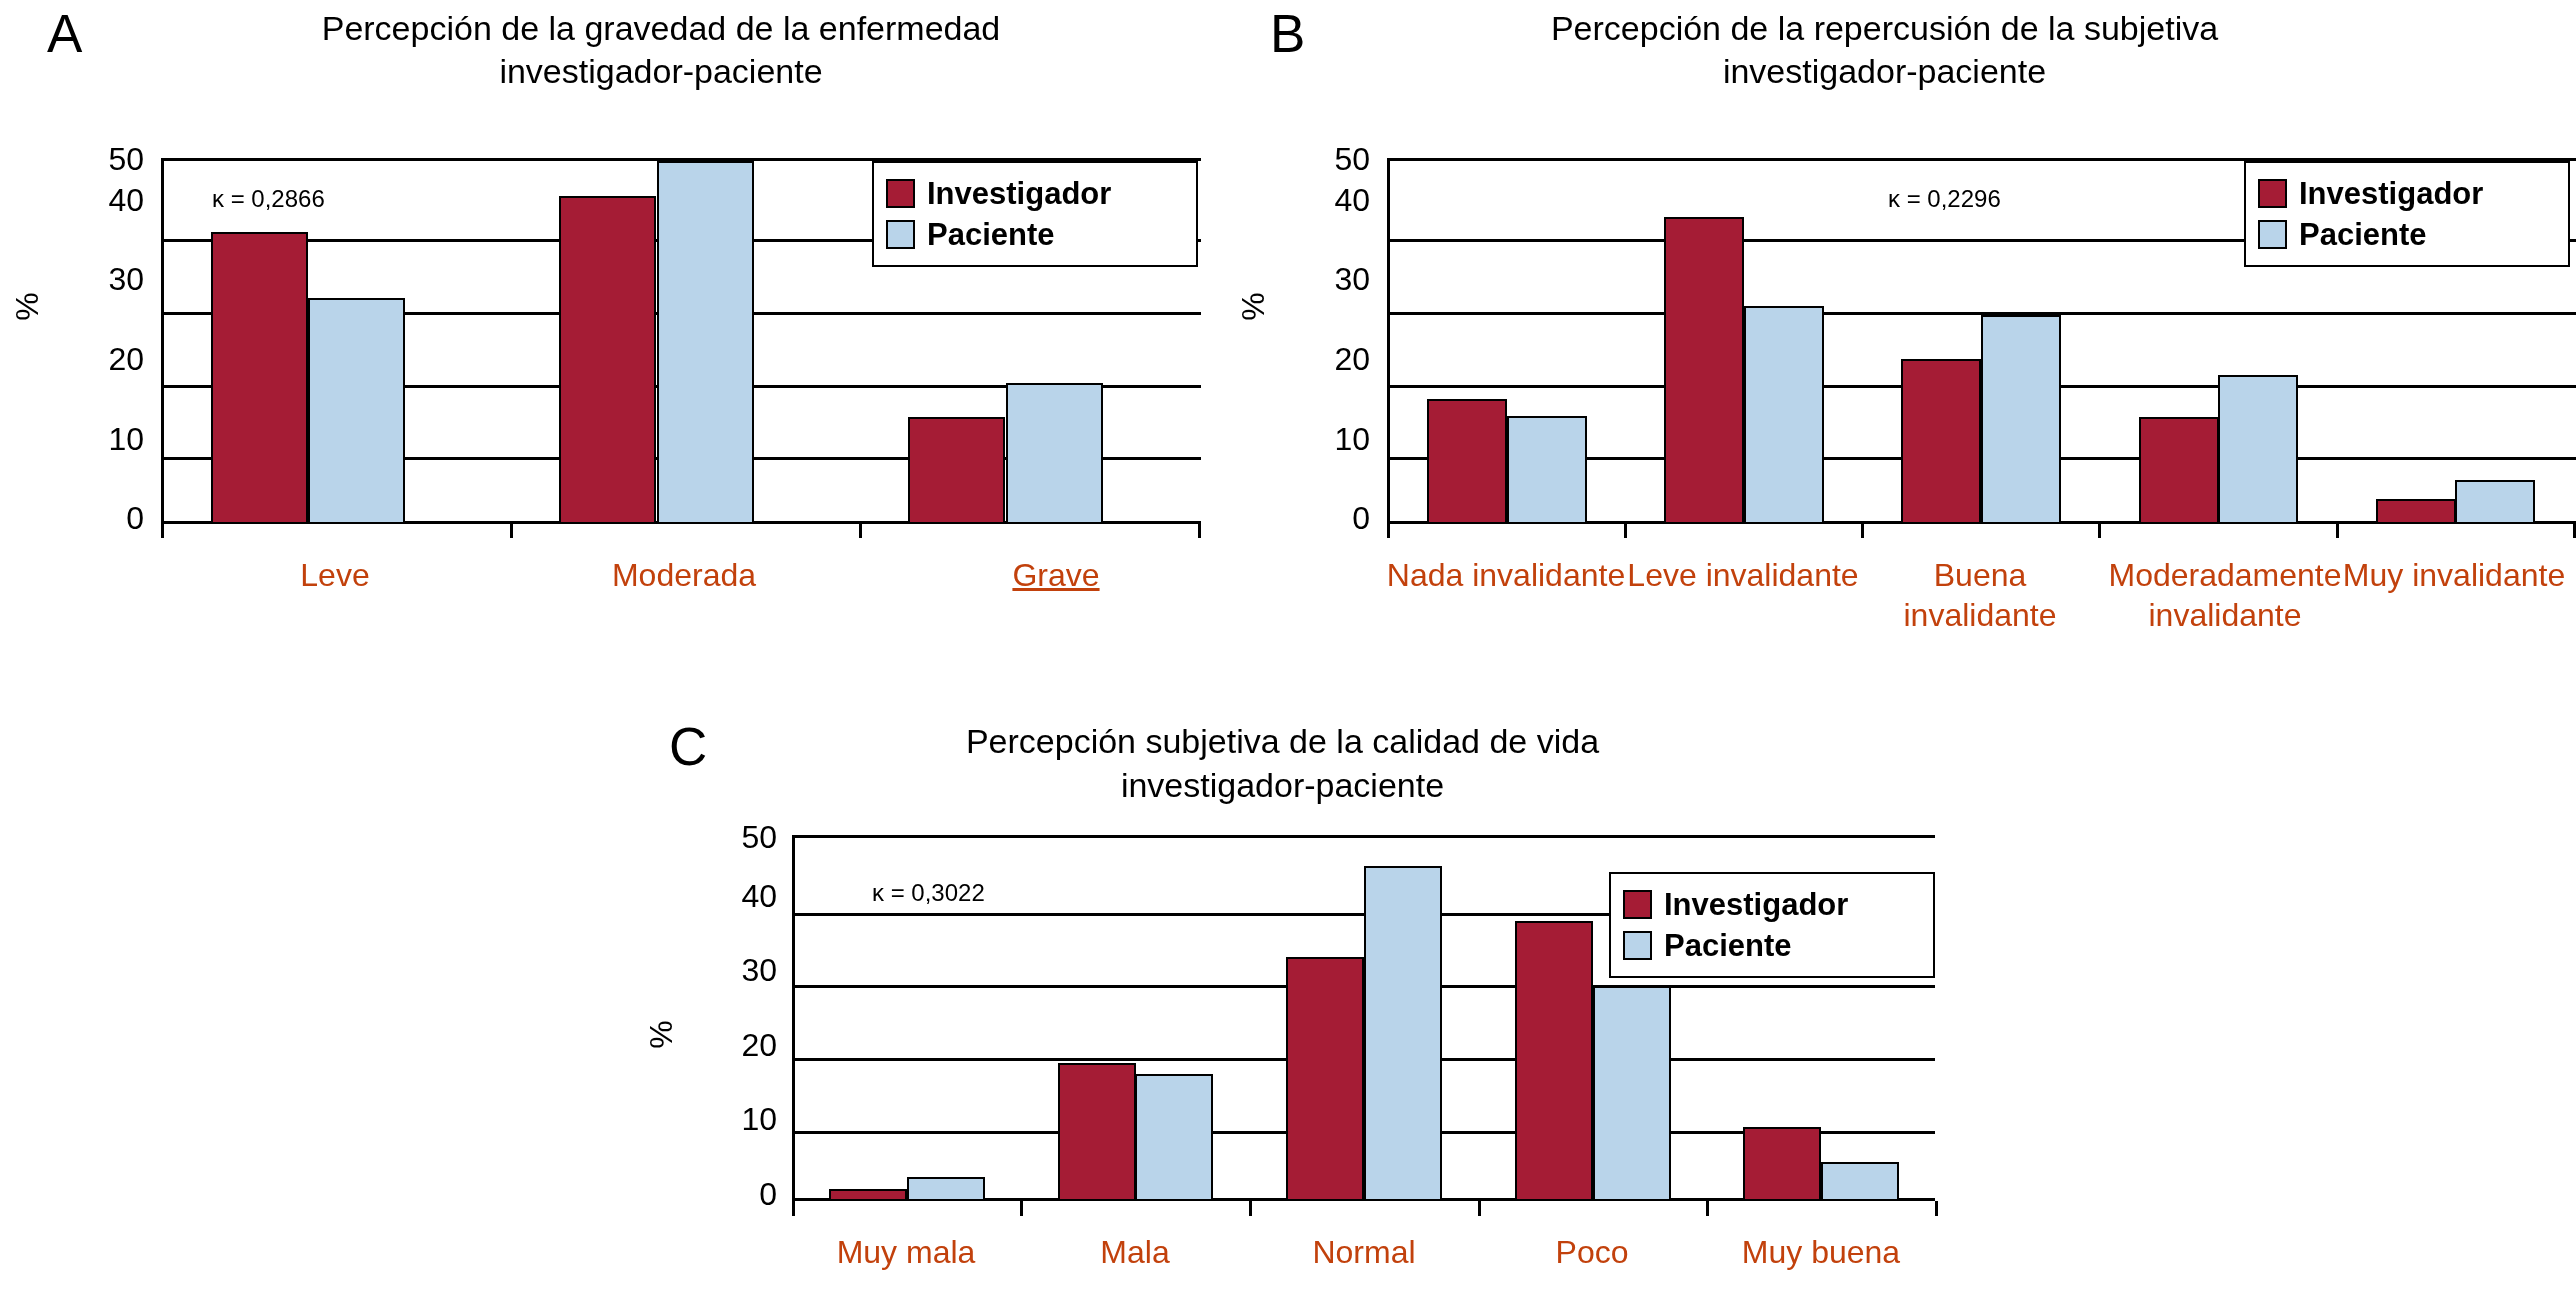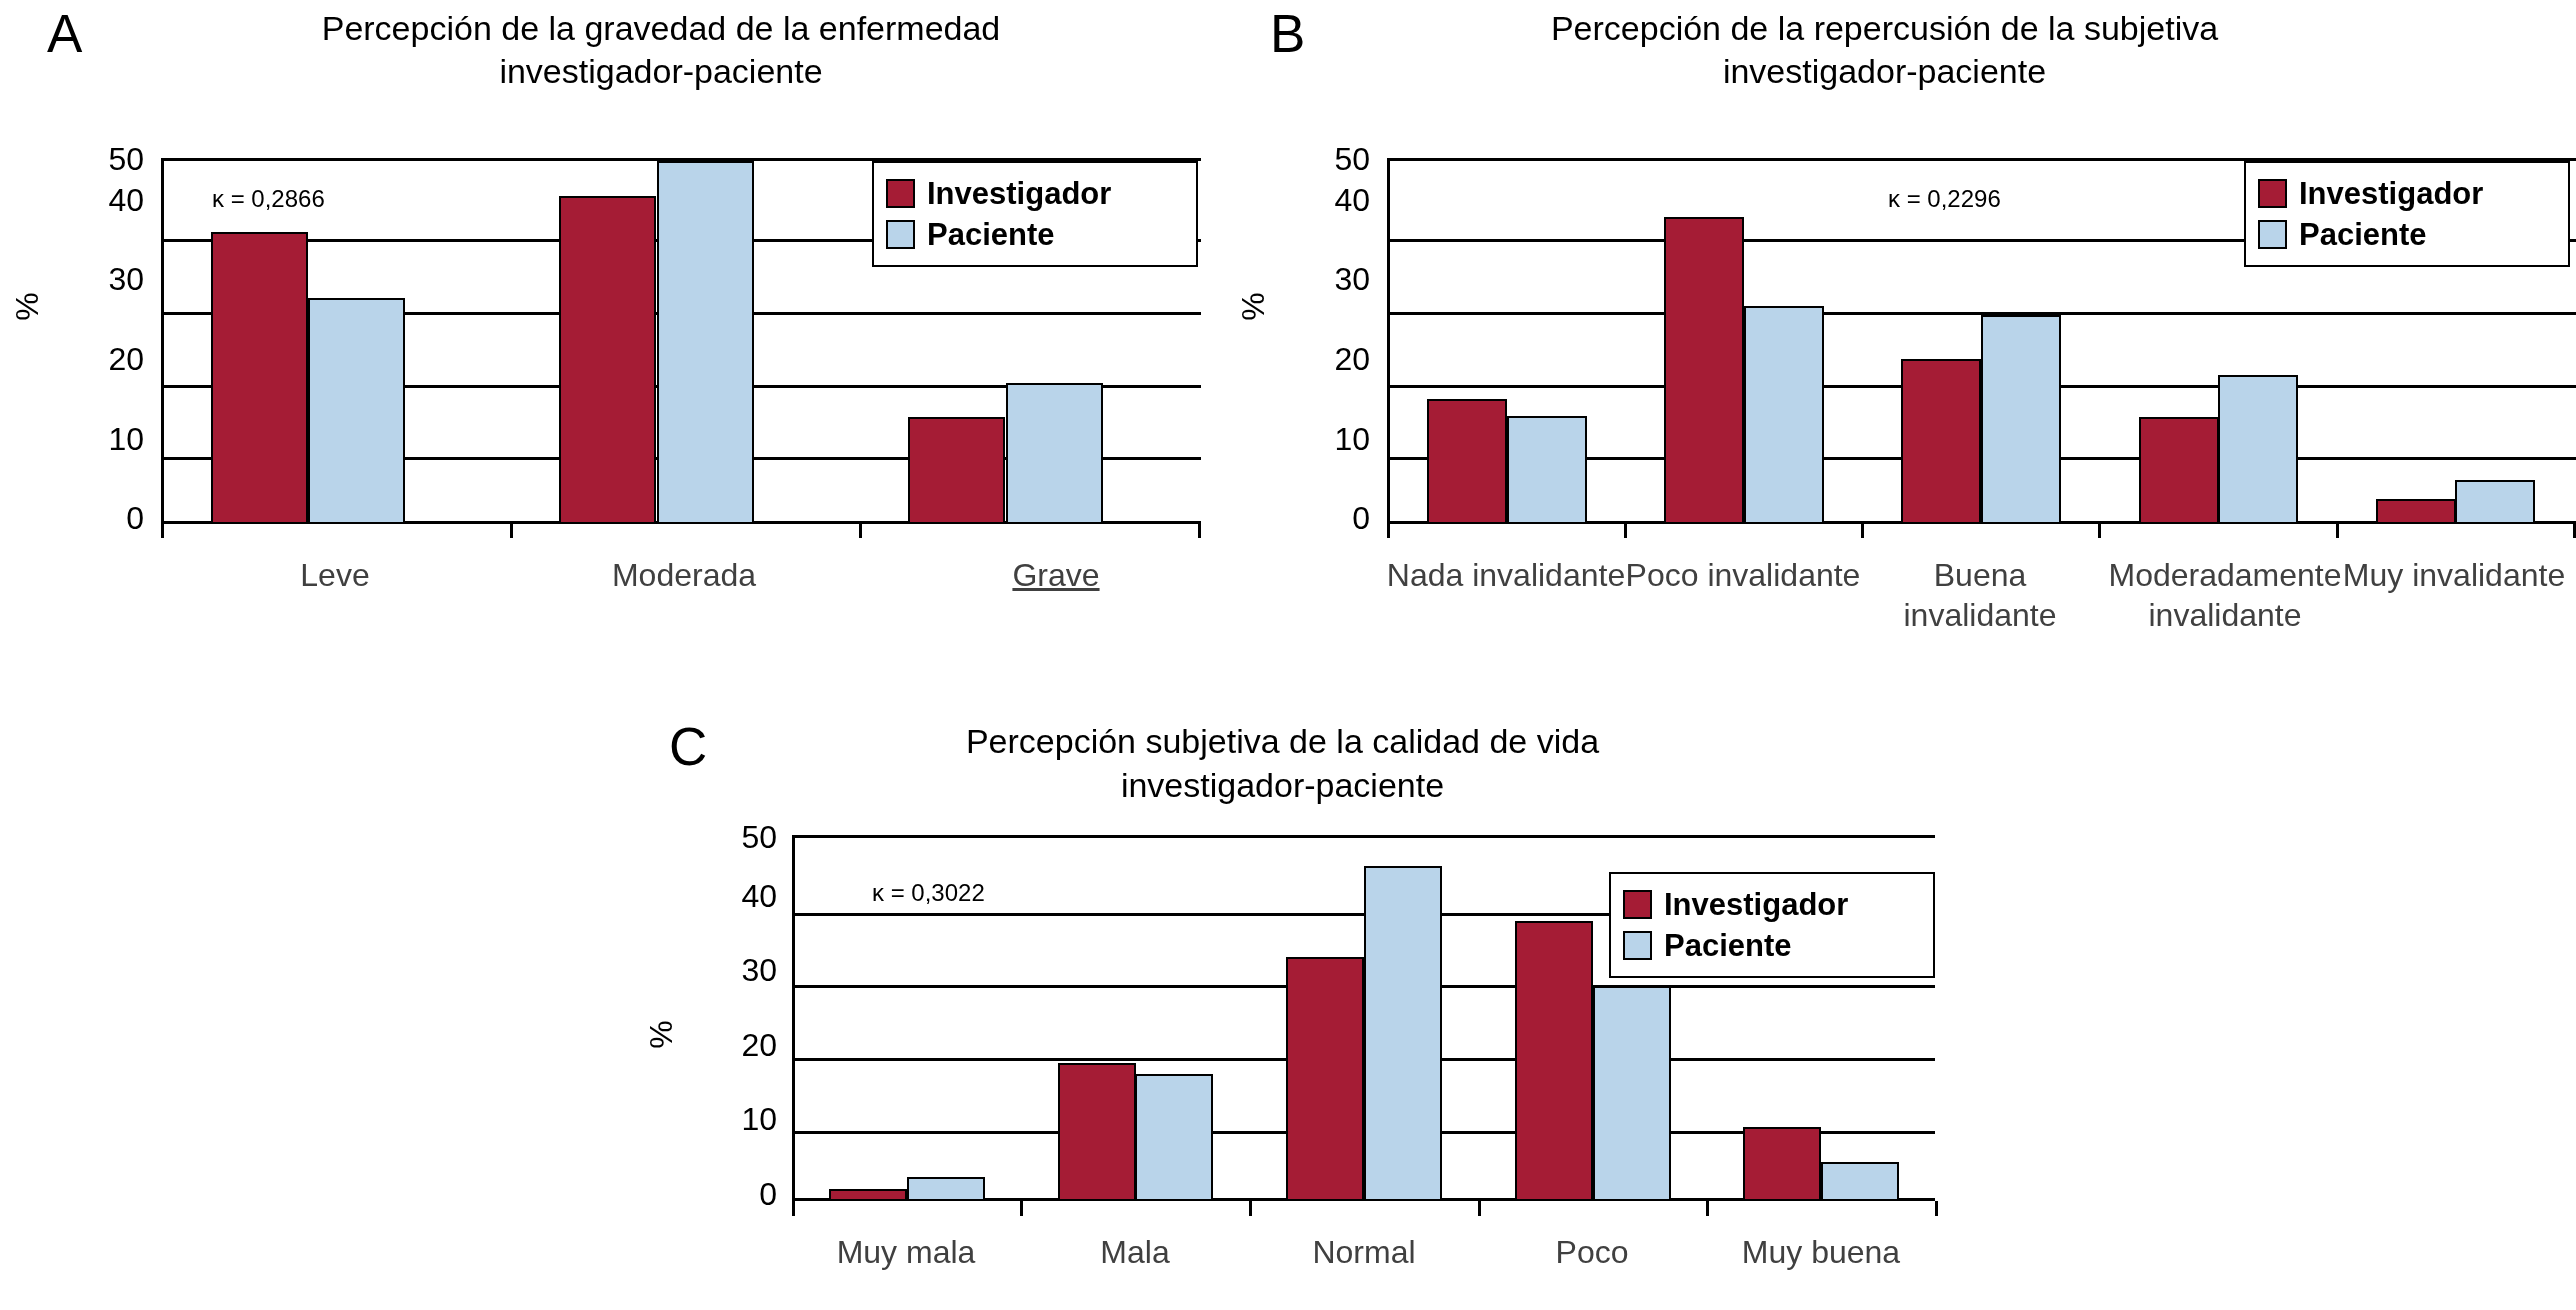--- a/index.html
+++ b/index.html
@@ -74,21 +74,21 @@
     border:2.5px solid #000;
     box-sizing:border-box;
   }
   .bar.inv{background:#a51c35;}
   .bar.pac{background:#b9d4ea;}
   .cat-label{
     position:absolute;
     text-align:center;
     font-size:32px;
     line-height:1.25;
-    color:#404040;
+    color:#c2410c;
     white-space:pre-line;
   }
   .xtick{
     position:absolute;
     width:2.5px;background:#000;
   }
   .legend{
     position:absolute;
     border:2.5px solid #000;
     background:#fff;
@@ -213,21 +213,21 @@
   </div>
 
   <div class="xtick" style="left:1387px;top:523px;height:15.2px;"></div>
   <div class="xtick" style="left:1624px;top:523px;height:15.2px;"></div>
   <div class="xtick" style="left:1861px;top:523px;height:15.2px;"></div>
   <div class="xtick" style="left:2098px;top:523px;height:15.2px;"></div>
   <div class="xtick" style="left:2336px;top:523px;height:15.2px;"></div>
   <div class="xtick" style="left:2573px;top:523px;height:15.2px;"></div>
 
   <div class="cat-label" style="left:1379px;top:555px;width:254px;">Nada invalidante</div>
-  <div class="cat-label" style="left:1616px;top:555px;width:254px;">Poco invalidante</div>
+  <div class="cat-label" style="left:1616px;top:555px;width:254px;">Leve invalidante</div>
   <div class="cat-label" style="left:1853px;top:555px;width:254px;">Buena invalidante</div>
   <div class="cat-label" style="left:2081px;top:555px;width:288px;">Moderadamente invalidante</div>
   <div class="cat-label" style="left:2327px;top:555px;width:254px;">Muy invalidante</div>
 
   <div class="kappa" style="left:1888px;top:185px;">κ = 0,2296</div>
 
   <div class="legend" style="left:2244px;top:161px;width:326px;">
     <div class="legend-row">
       <span class="legend-swatch inv"></span>
       <span class="legend-text">Investigador</span>

